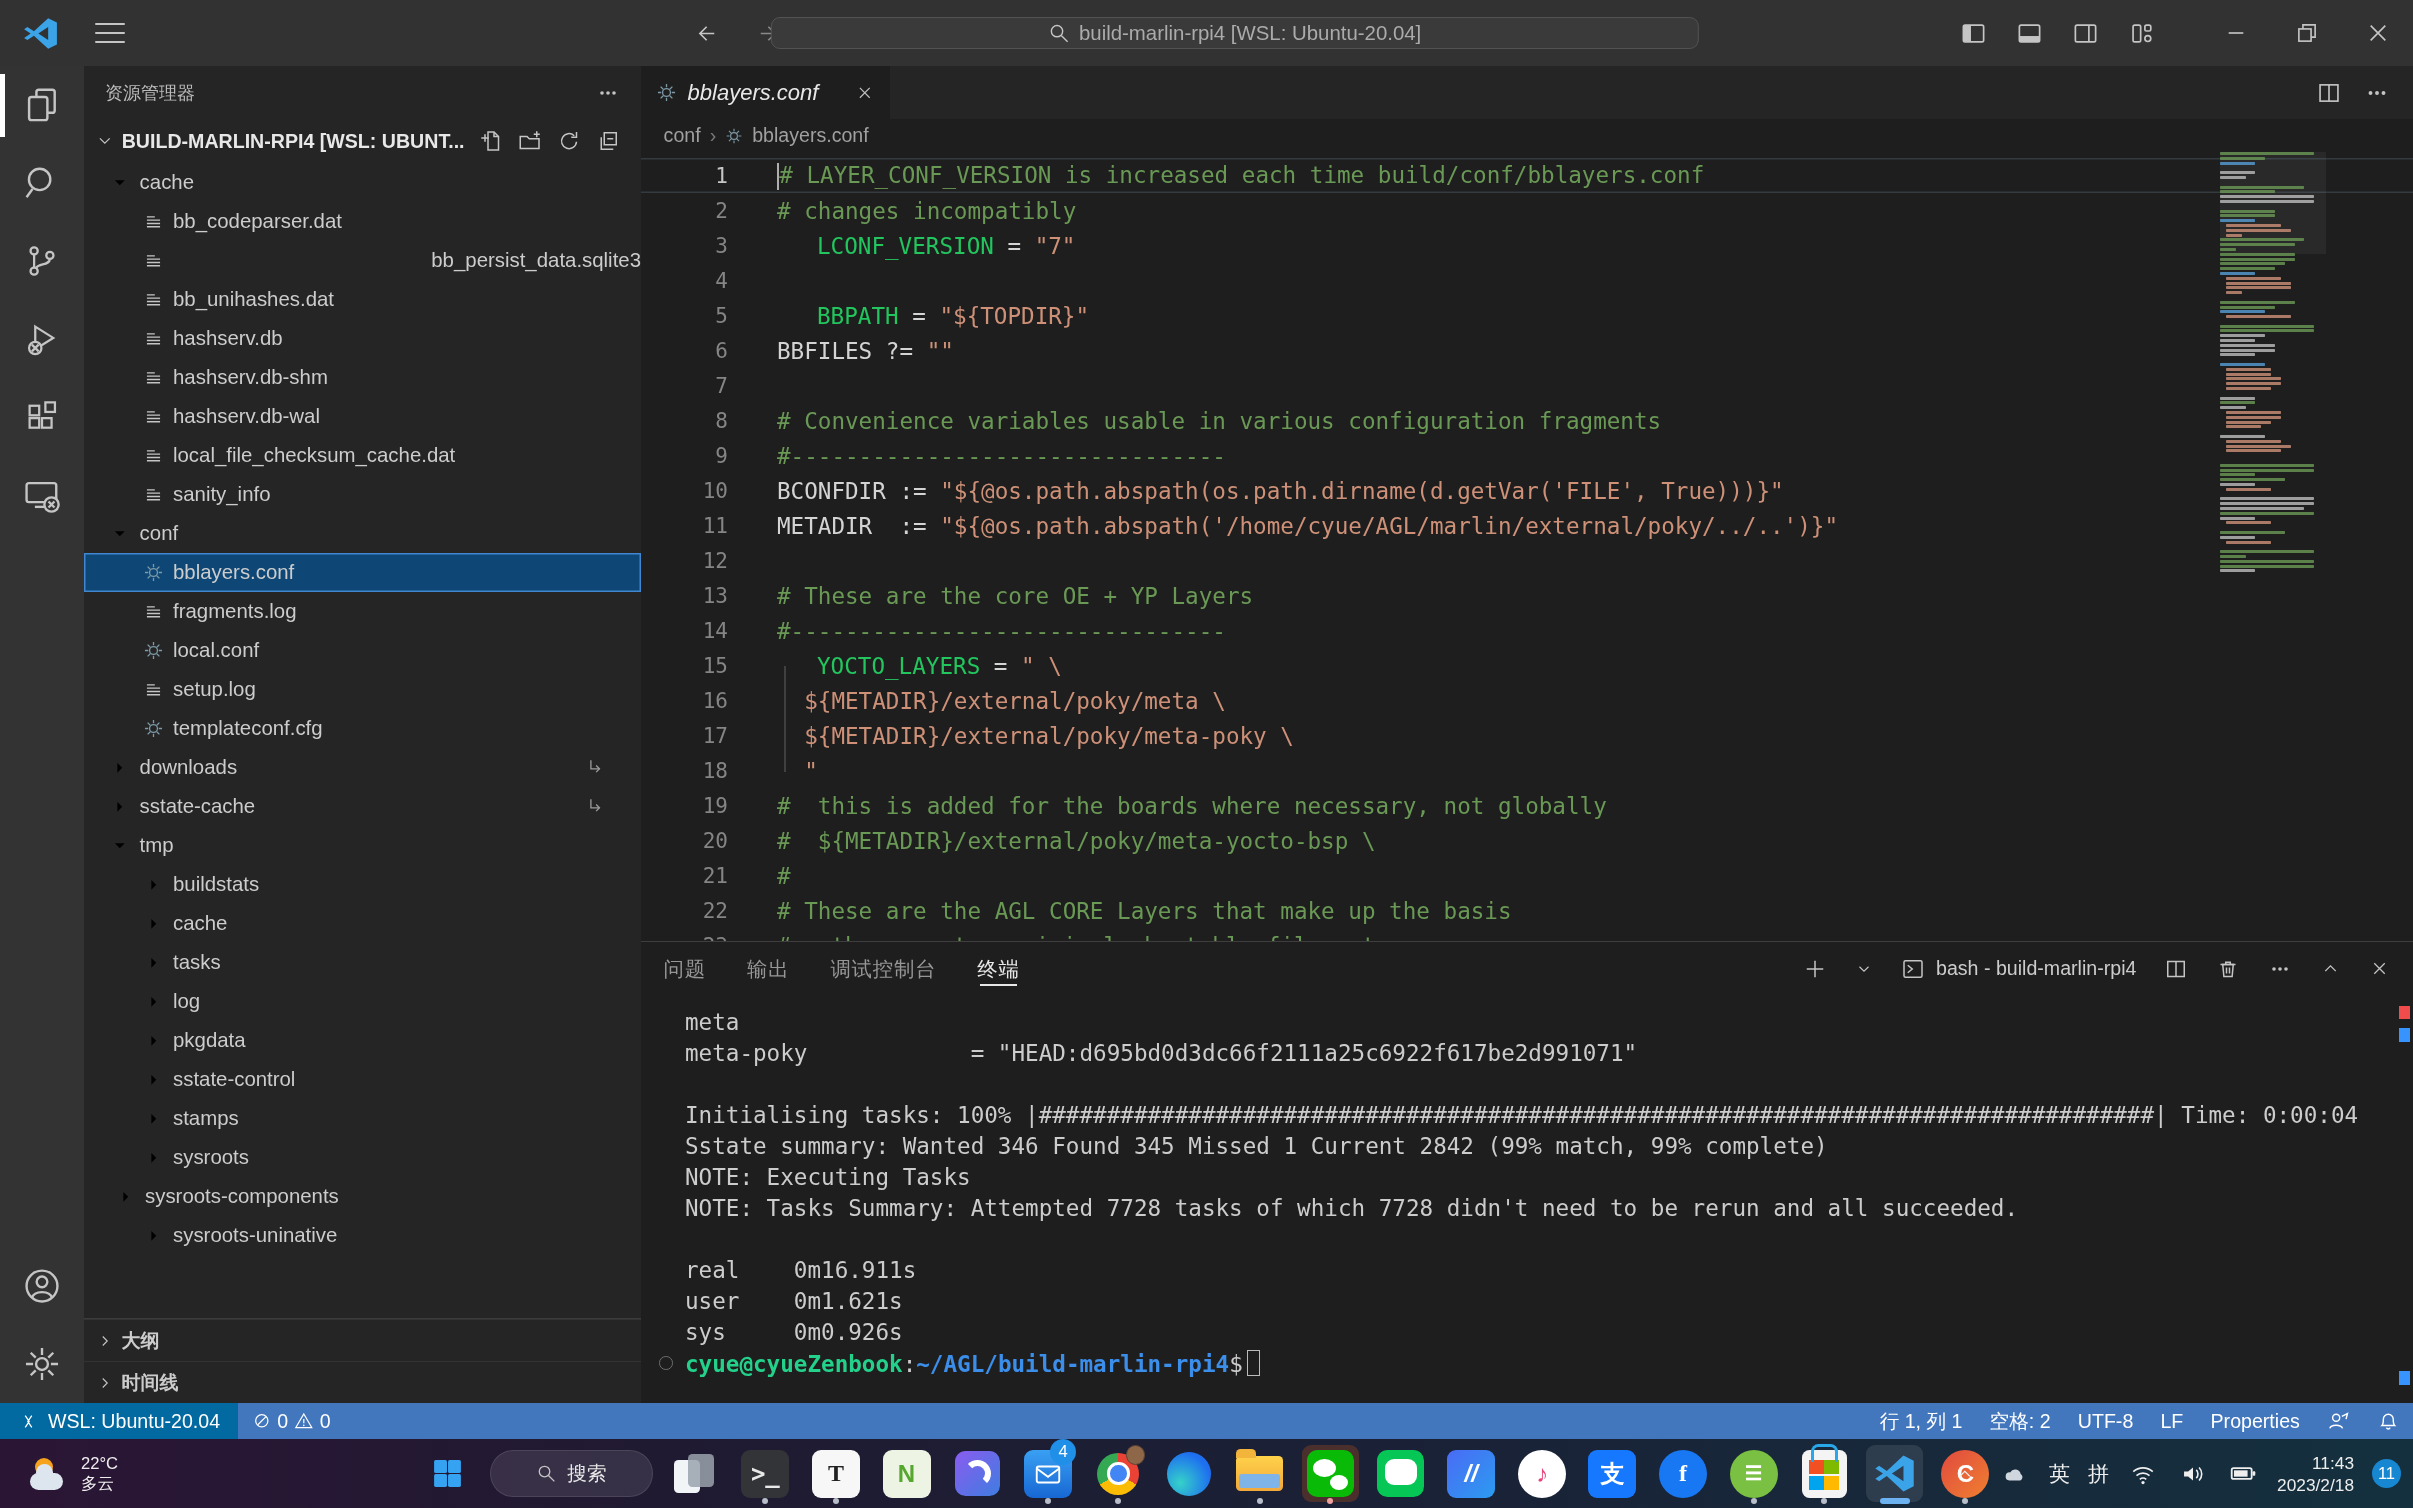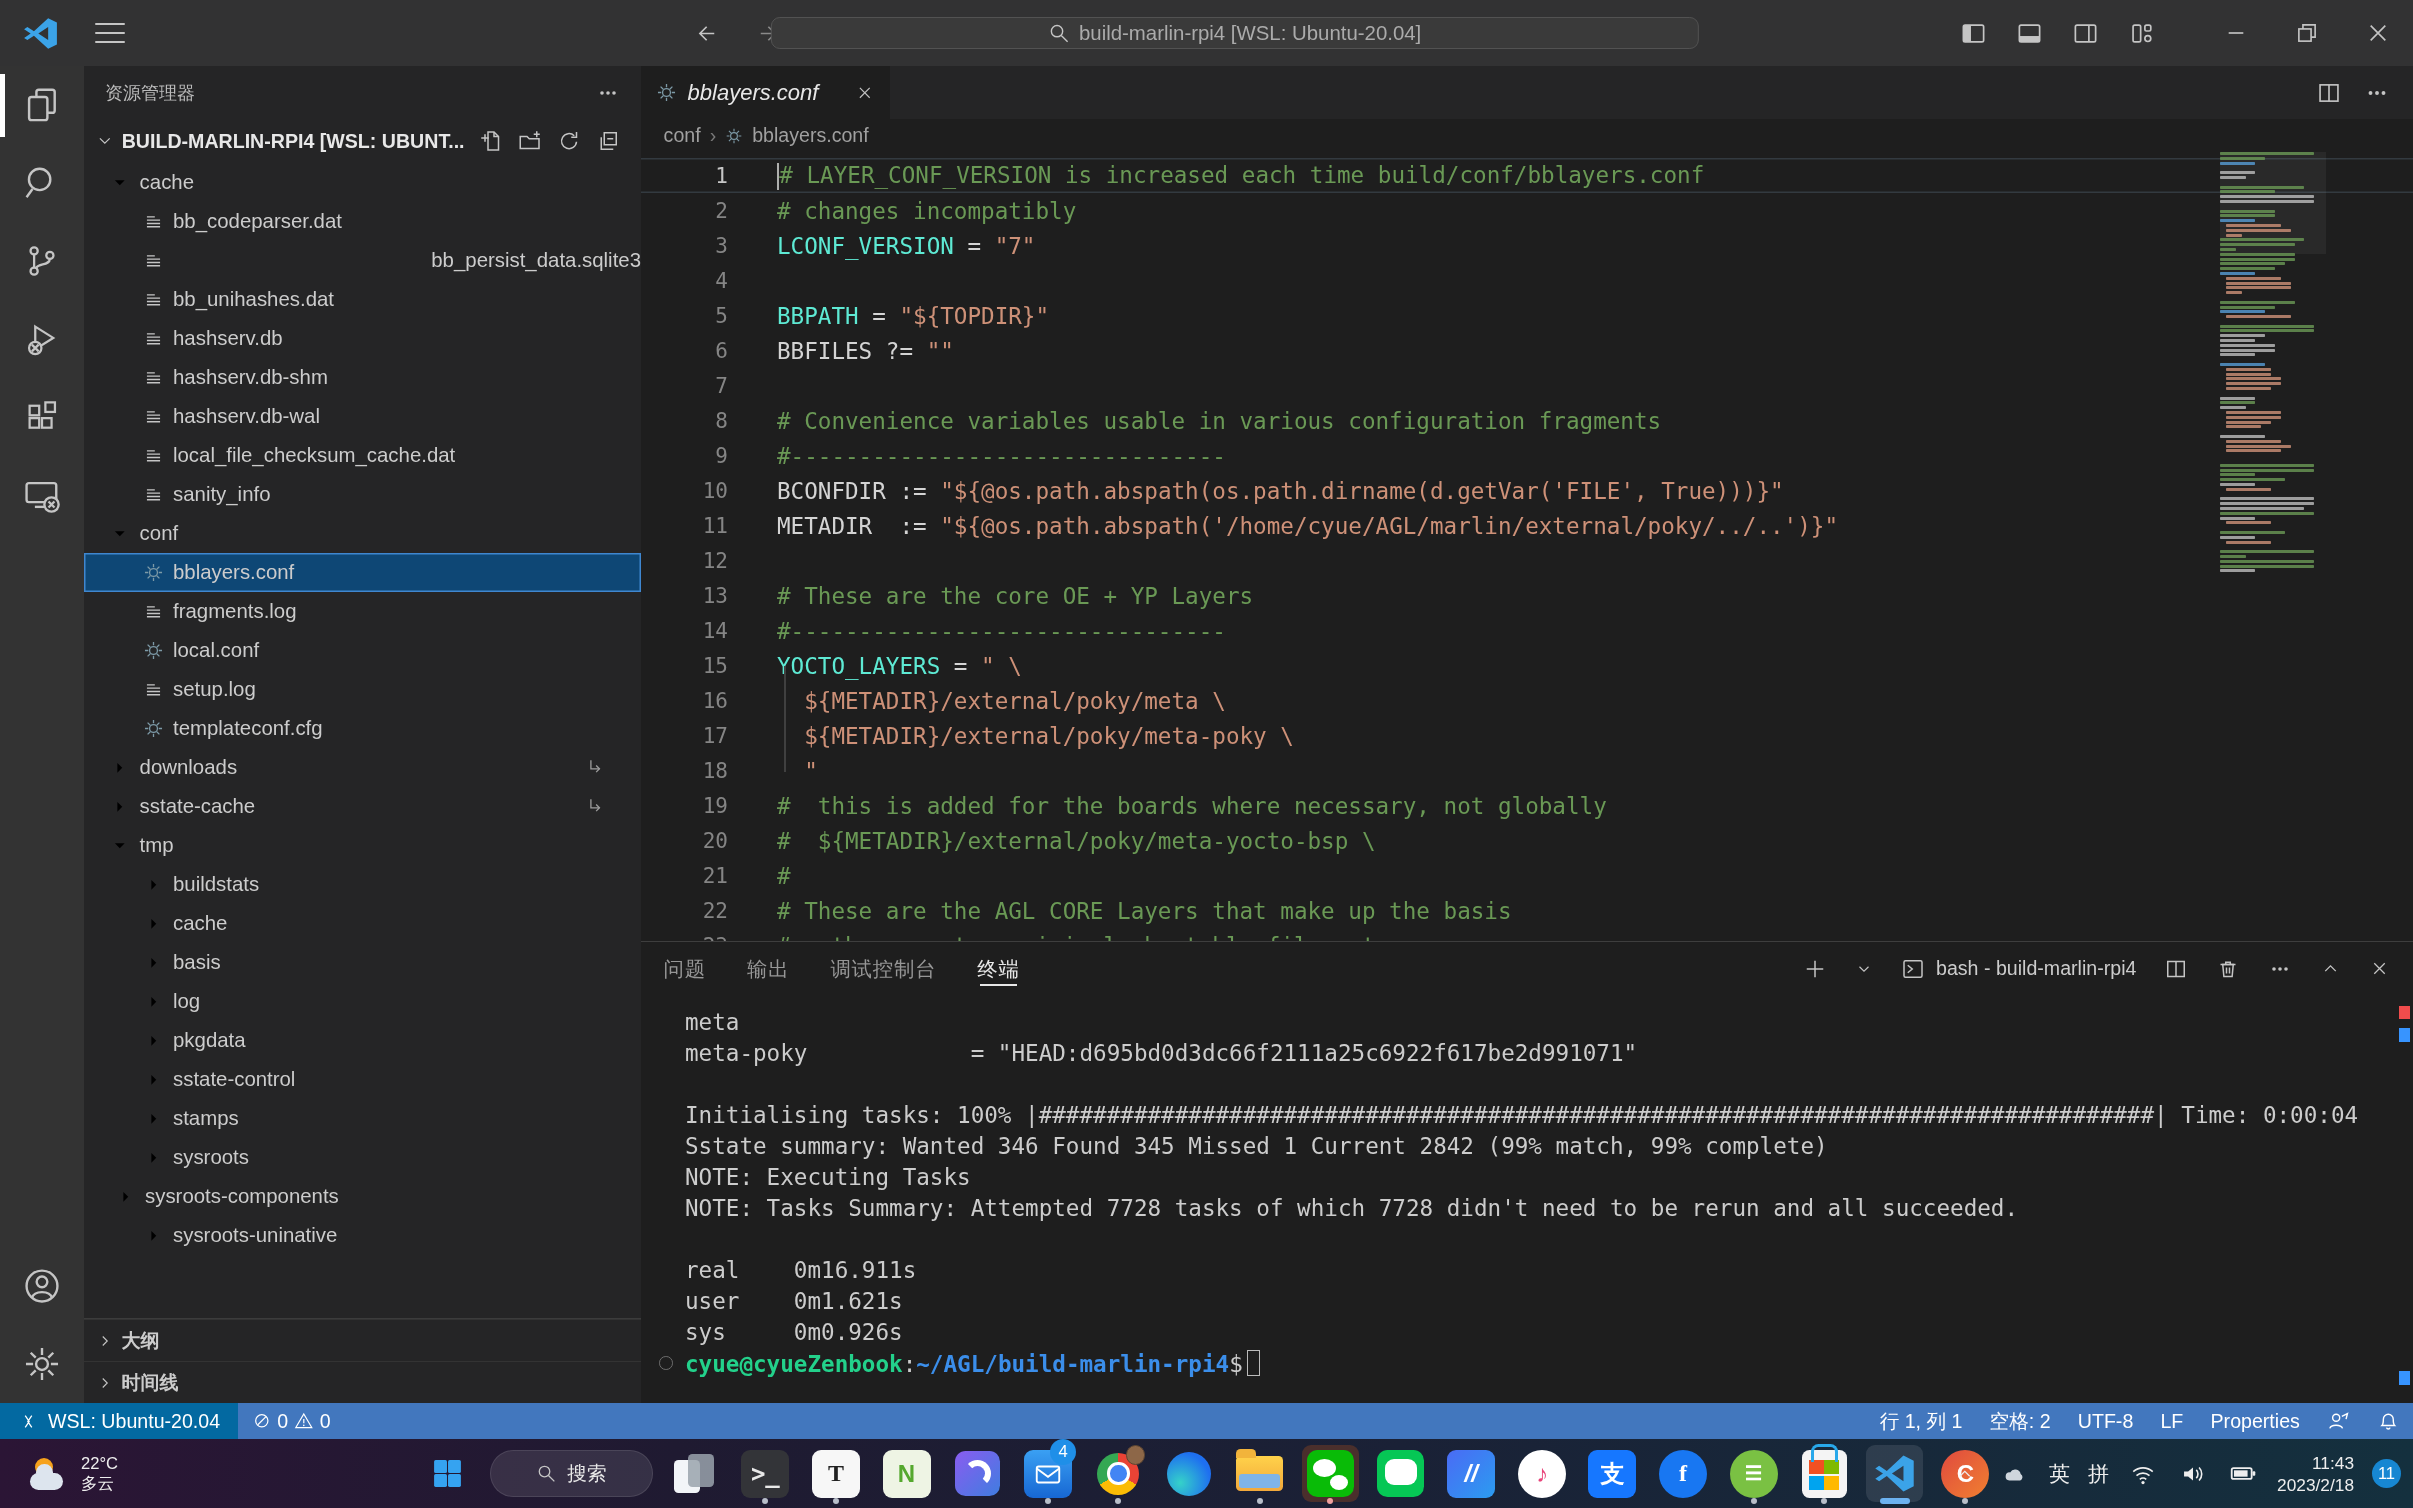--- a/index.html
+++ b/index.html
@@ -62,21 +62,21 @@
 
   
   .codewrap { flex:1; position:relative; overflow:hidden; min-height:0; }
   .code { position:absolute; inset:0; padding-top:6px; font-family:"DejaVu Sans Mono", monospace; font-size:22.6px; }
   .cl { height:35px; display:flex; align-items:center; white-space:pre; }
   .cl .ln { width:87px; text-align:right; color:#858585; flex:none; font-size:21px; }
   .cl .lc { padding-left:49px; }
   .cl.cur { box-shadow:inset 0 1.5px 0 #333a40, inset 0 -1.5px 0 #333a40; }
   .cl.cur .ln { color:#c6c6c6; }
   .caret { display:inline-block; width:2.3px; height:27px; background:#aeafad; vertical-align:middle; }
-  .tk-c { color:#6A9955; } .tk-v { color:#5eead4; } .tk-s { color:#CE9178; }
+  .tk-c { color:#6A9955; } .tk-v { color:#22c55e;margin-left:40px; } .tk-s { color:#CE9178; }
   .tk-o { color:#d4d4d4; } .tk-p { color:#d4d4d4; }
   .iguide { position:absolute; left:143px; width:1.5px; background:#404040; }
 
   
   .minimap { position:absolute; top:0; right:87px; width:106px; bottom:0; }
   .mm-view { position:absolute; top:0; left:0; right:0; height:102px; background:rgba(255,255,255,0.05); }
   .mm-row { height:3px; margin-bottom:1.8px; border-radius:0.8px; opacity:.8; }
 
   
   .panel { height:462px; border-top:1.5px solid #3e3e3e; display:flex; flex-direction:column; flex:none; background:#1e1e1e; }
@@ -538,21 +538,21 @@
               </svg>
             </span>
             <span class="lbl">cache</span>
           </div>
           <div class="row" style="padding-left: 56px;">
             <span class="chev" style="color: rgb(204, 204, 204);">
               <svg width="19.6" height="19.6" viewBox="0 0 32 32">
                 <path d="M12 8l8 8-8 8"></path>
               </svg>
             </span>
-            <span class="lbl">basis</span>
+            <span class="lbl">tasks</span>
           </div>
           <div class="row" style="padding-left: 56px;">
             <span class="chev" style="color: rgb(204, 204, 204);">
               <svg width="19.6" height="19.6" viewBox="0 0 32 32">
                 <path d="M12 8l8 8-8 8"></path>
               </svg>
             </span>
             <span class="lbl">log</span>
           </div>
           <div class="row" style="padding-left: 56px;">

